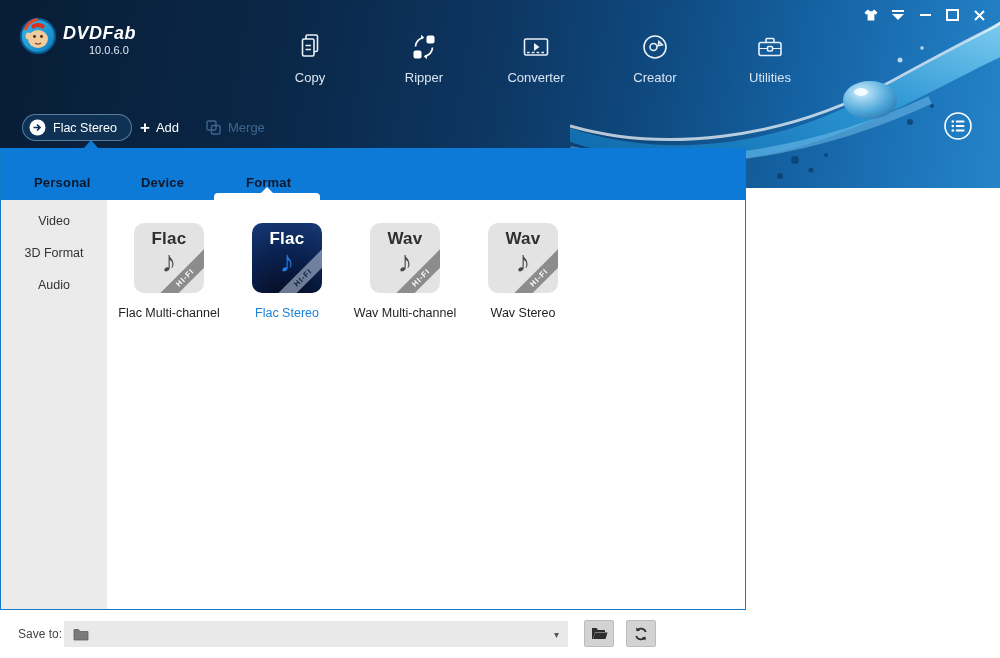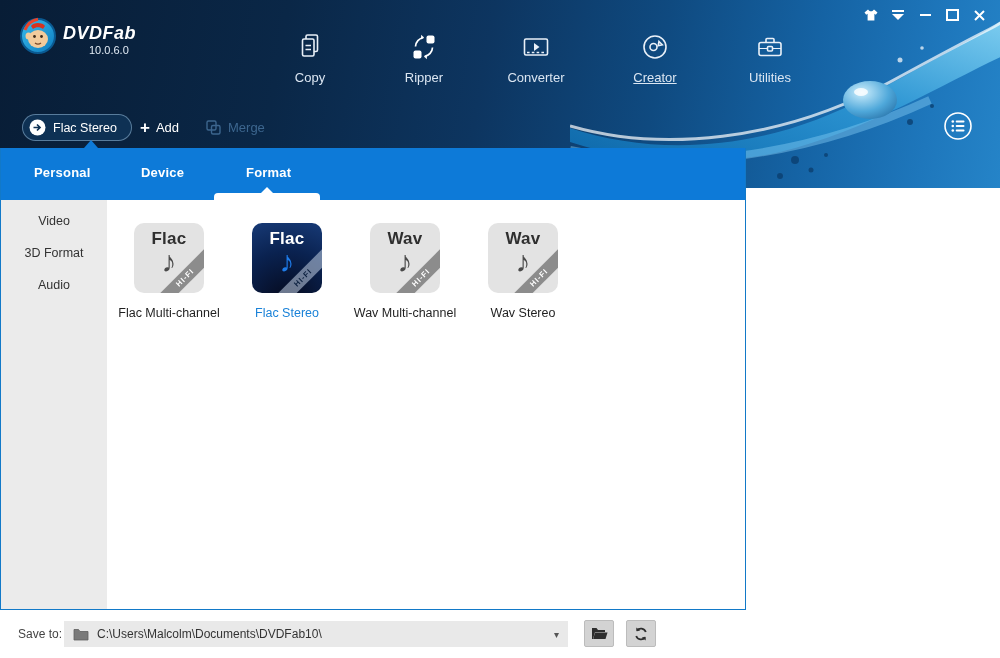--- a/index.html
+++ b/index.html
@@ -18,21 +18,21 @@
   
   #logo-group{position:absolute;left:18px;top:16px;display:flex;align-items:flex-start;}
   #logo-text{margin-left:5px;margin-top:8px;color:#fff;}
   #app-name{font-size:18px;font-weight:bold;font-style:italic;letter-spacing:.5px;line-height:1;}
   #app-version{font-size:11px;color:#e3ecf5;padding-left:26px;margin-top:2px;}
   
   .nav-item{position:absolute;top:32px;width:80px;text-align:center;color:#dbe6f2;font-size:13px;cursor:pointer;}
   .nav-item svg{display:block;margin:0 auto;}
   .nav-item .nav-label{display:block;margin-top:8px;}
   #nav-copy{left:270px;} #nav-ripper{left:384px;} #nav-converter{left:496px;}
-  #nav-creator{left:615px;text-decoration:underline;} #nav-utilities{left:730px;}
+  #nav-creator{left:615px;} #nav-utilities{left:730px;}
   
   #window-controls{position:absolute;top:6px;right:14px;display:flex;align-items:center;gap:13px;height:18px;}
   #window-controls .wc{display:flex;align-items:center;justify-content:center;width:14px;height:14px;cursor:pointer;}
   .wc-min-bar{width:11px;height:2px;background:#fff;}
   .wc-max-box{width:9px;height:8px;border:2px solid #fff;}
   .wc-chevron{display:flex;flex-direction:column;align-items:center;}
   .wc-chevron .bar{width:12px;height:2px;background:#fff;margin-bottom:2px;}
   .wc-chevron .tri{width:0;height:0;border-left:6px solid transparent;border-right:6px solid transparent;border-top:6px solid #fff;}
   
   #profile-pill{
@@ -47,21 +47,21 @@
   #merge-button svg{margin-right:6px;}
   #panel-anchor-caret{position:absolute;left:84px;top:140px;width:0;height:0;
     border-left:7px solid transparent;border-right:7px solid transparent;border-bottom:8px solid #0d7ad8;}
   #list-view-button{position:absolute;left:942px;top:110px;width:32px;height:32px;cursor:pointer;}
   
   #panel{
     position:absolute;left:0;top:148px;width:746px;height:462px;background:#fff;
     border:1px solid #1279c8;border-top:none;box-sizing:border-box;
   }
   #tabbar{position:absolute;left:0;top:0;right:0;height:52px;background:#0d7ad8;}
-  .tab{position:absolute;top:17px;color:#ffffff;font-size:13px;font-weight:bold;cursor:pointer;letter-spacing:.2px;}
+  .tab{position:absolute;top:27px;color:#0f172a;font-size:13px;font-weight:bold;cursor:pointer;letter-spacing:.2px;}
   #tab-personal{left:33px;} #tab-device{left:140px;} #tab-format{left:245px;}
   #active-tab-indicator{position:absolute;left:213px;bottom:0;width:106px;height:7px;background:#fff;border-radius:4px 4px 0 0;}
   #active-tab-indicator::before{content:"";position:absolute;left:calc(50% - 6px);top:-6px;width:0;height:0;
     border-left:6px solid transparent;border-right:6px solid transparent;border-bottom:6px solid #fff;}
   #panel-body{position:absolute;left:0;top:52px;right:0;bottom:0;background:#fff;}
   #sidebar{position:absolute;left:0;top:0;bottom:0;width:106px;background:#ebebeb;padding-top:5px;box-sizing:border-box;}
   .side-item{height:32px;line-height:32px;text-align:center;font-size:12.5px;color:#333;cursor:pointer;}
   .side-item.active{background:#fff;color:#1a82d8;}
   
   #formats{position:absolute;left:109px;top:23px;display:flex;}
@@ -302,21 +302,20 @@
     </div>
   </div>
 </div>
 
 <div id="footer">
   <span id="save-to-label">Save to:</span>
   <div id="save-path-input">
     <svg width="16" height="13" viewBox="0 0 16 13">
       <path d="M1 1.5 h4.5 L7 3.5 H15 V12 H1 Z" fill="#7a7a7a" stroke="#5f5f5f" stroke-width=".8"></path>
     </svg>
-    <span class="path-text">C:\Users\Malcolm\Documents\DVDFab10\</span>
     <span class="caret">▾</span>
   </div>
   <div class="footer-btn" id="browse-button">
     <svg width="17" height="13" viewBox="0 0 17 13">
       <path d="M1 1 h4.5 L7 3 H14 V5 H4 L2 12 H1 Z" fill="#2e2e2e"></path>
       <path d="M4 5.5 H16.5 L14.5 12 H2.2 Z" fill="#2e2e2e"></path>
     </svg>
   </div>
   <div class="footer-btn" id="refresh-button">
     <svg width="16" height="16" viewBox="0 0 16 16" fill="none" stroke="#2e2e2e" stroke-width="1.8">

